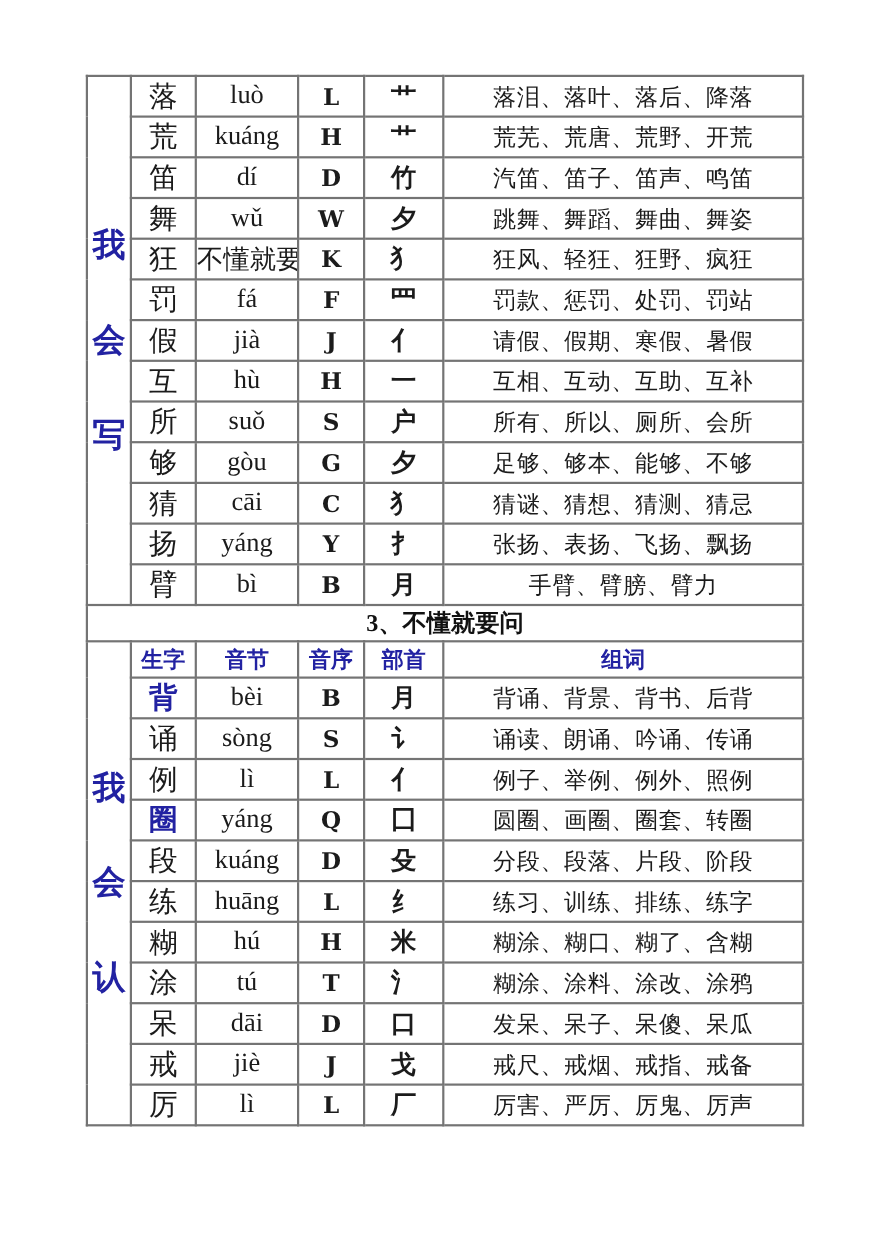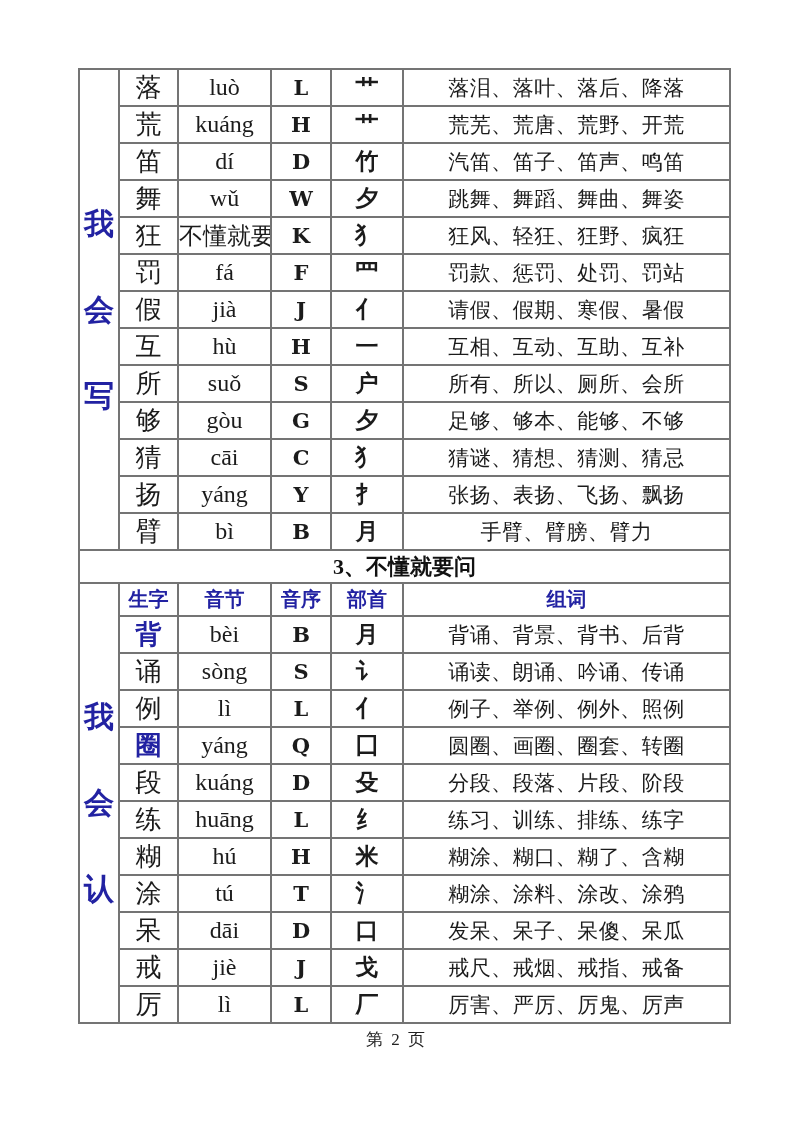--- a/index.html
+++ b/index.html
@@ -245,14 +245,13 @@
         </tr>
         <tr>
           <td class="char-cell">厉</td>
           <td class="pinyin-cell">lì</td>
           <td class="initial-cell">L</td>
           <td class="radical-cell">厂</td>
           <td class="words-cell">厉害、严厉、厉鬼、厉声</td>
         </tr>
       </tbody>
   </table>
-  <div class="footer">第 2 页</div>
 </div>
 
 </body></html>

